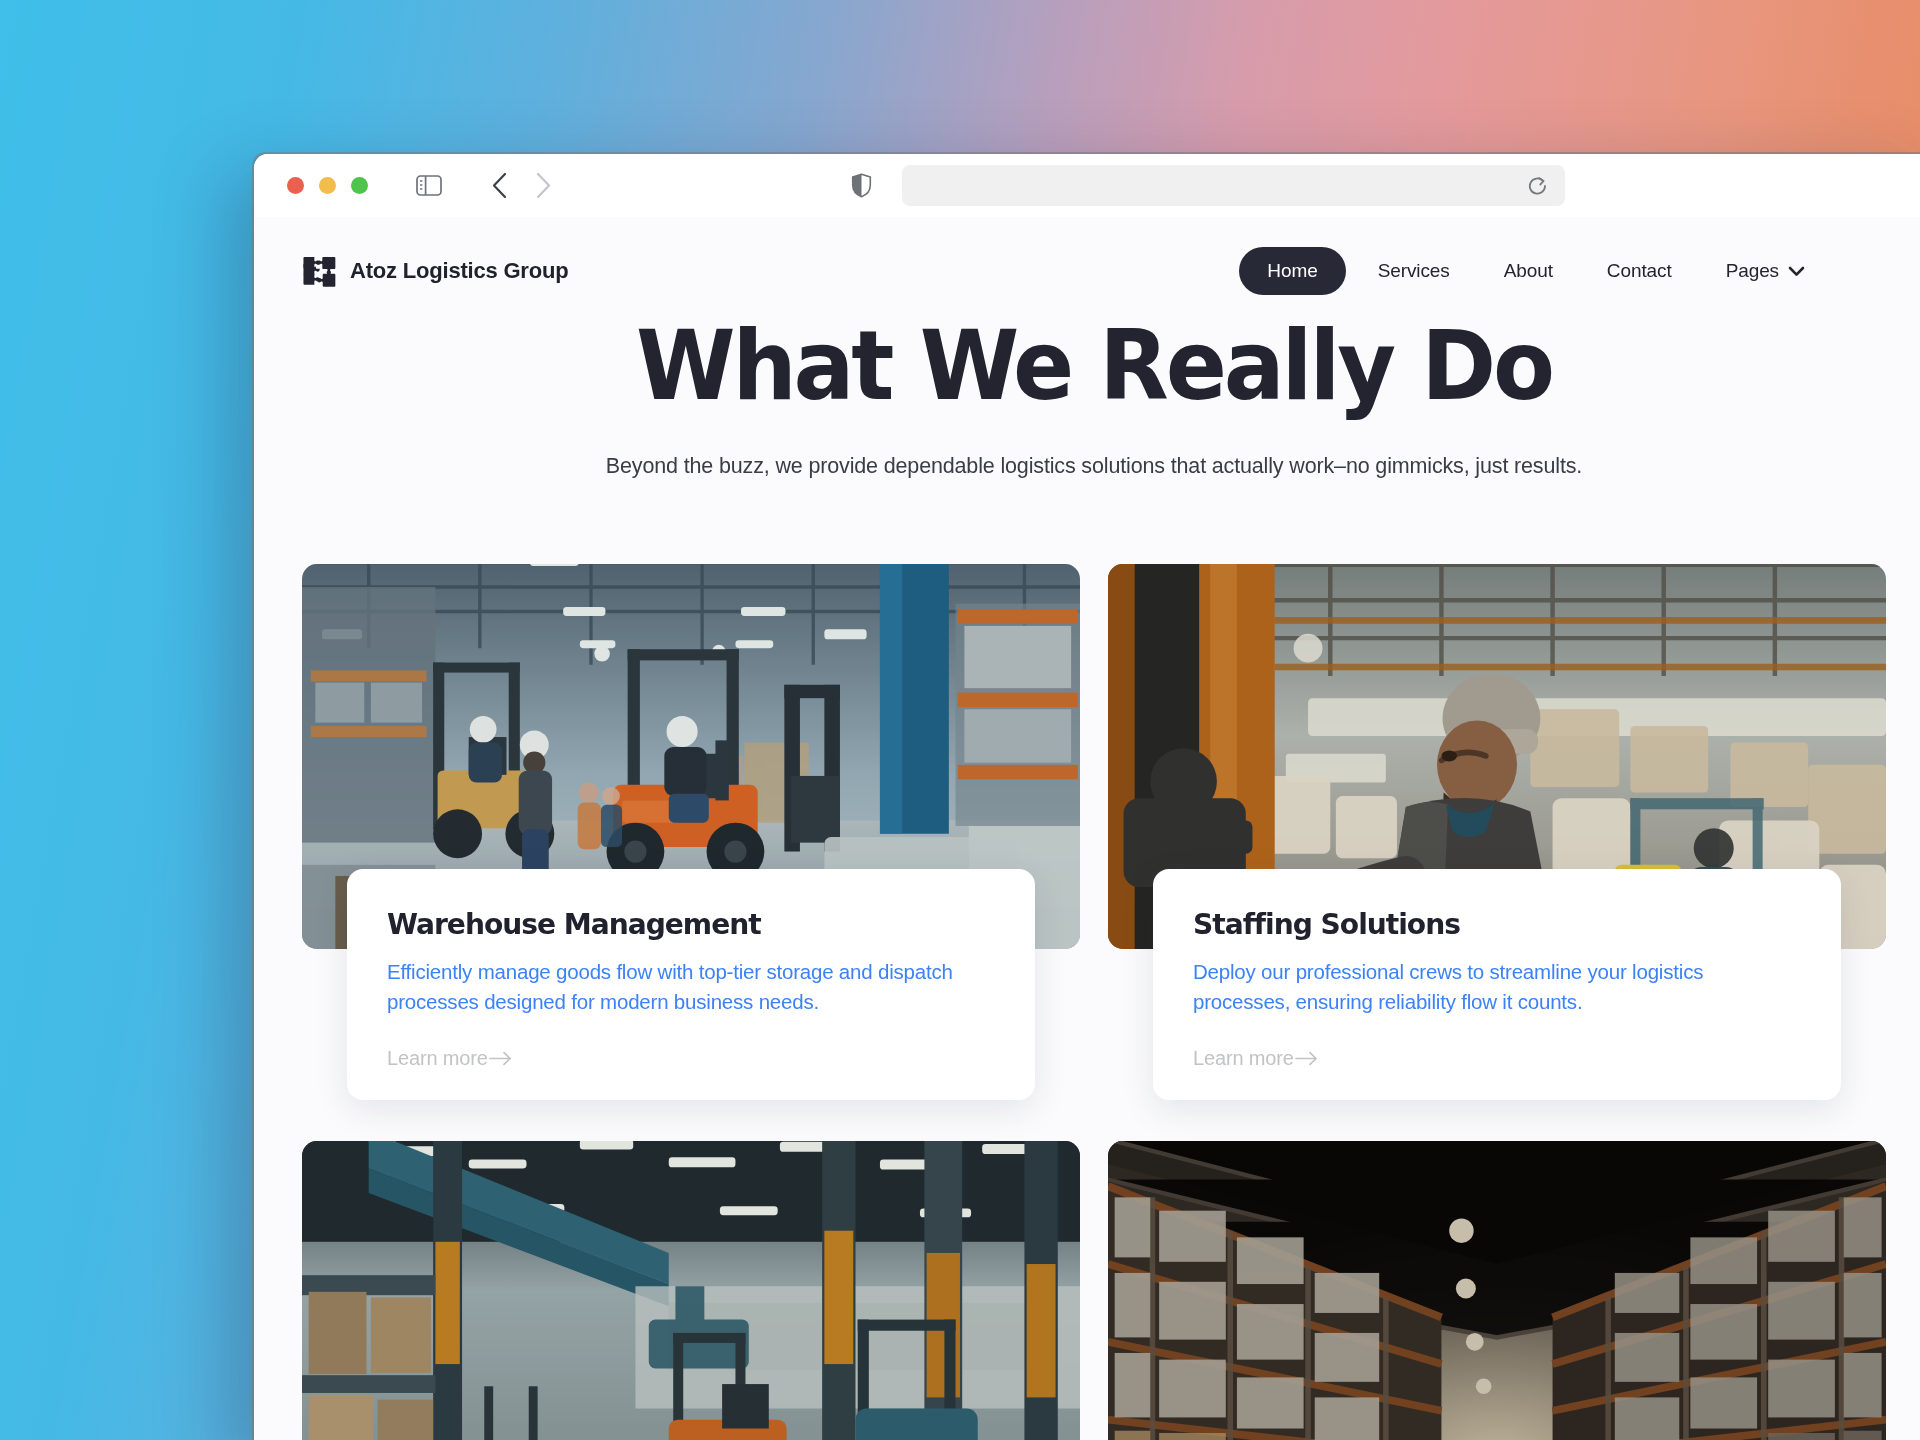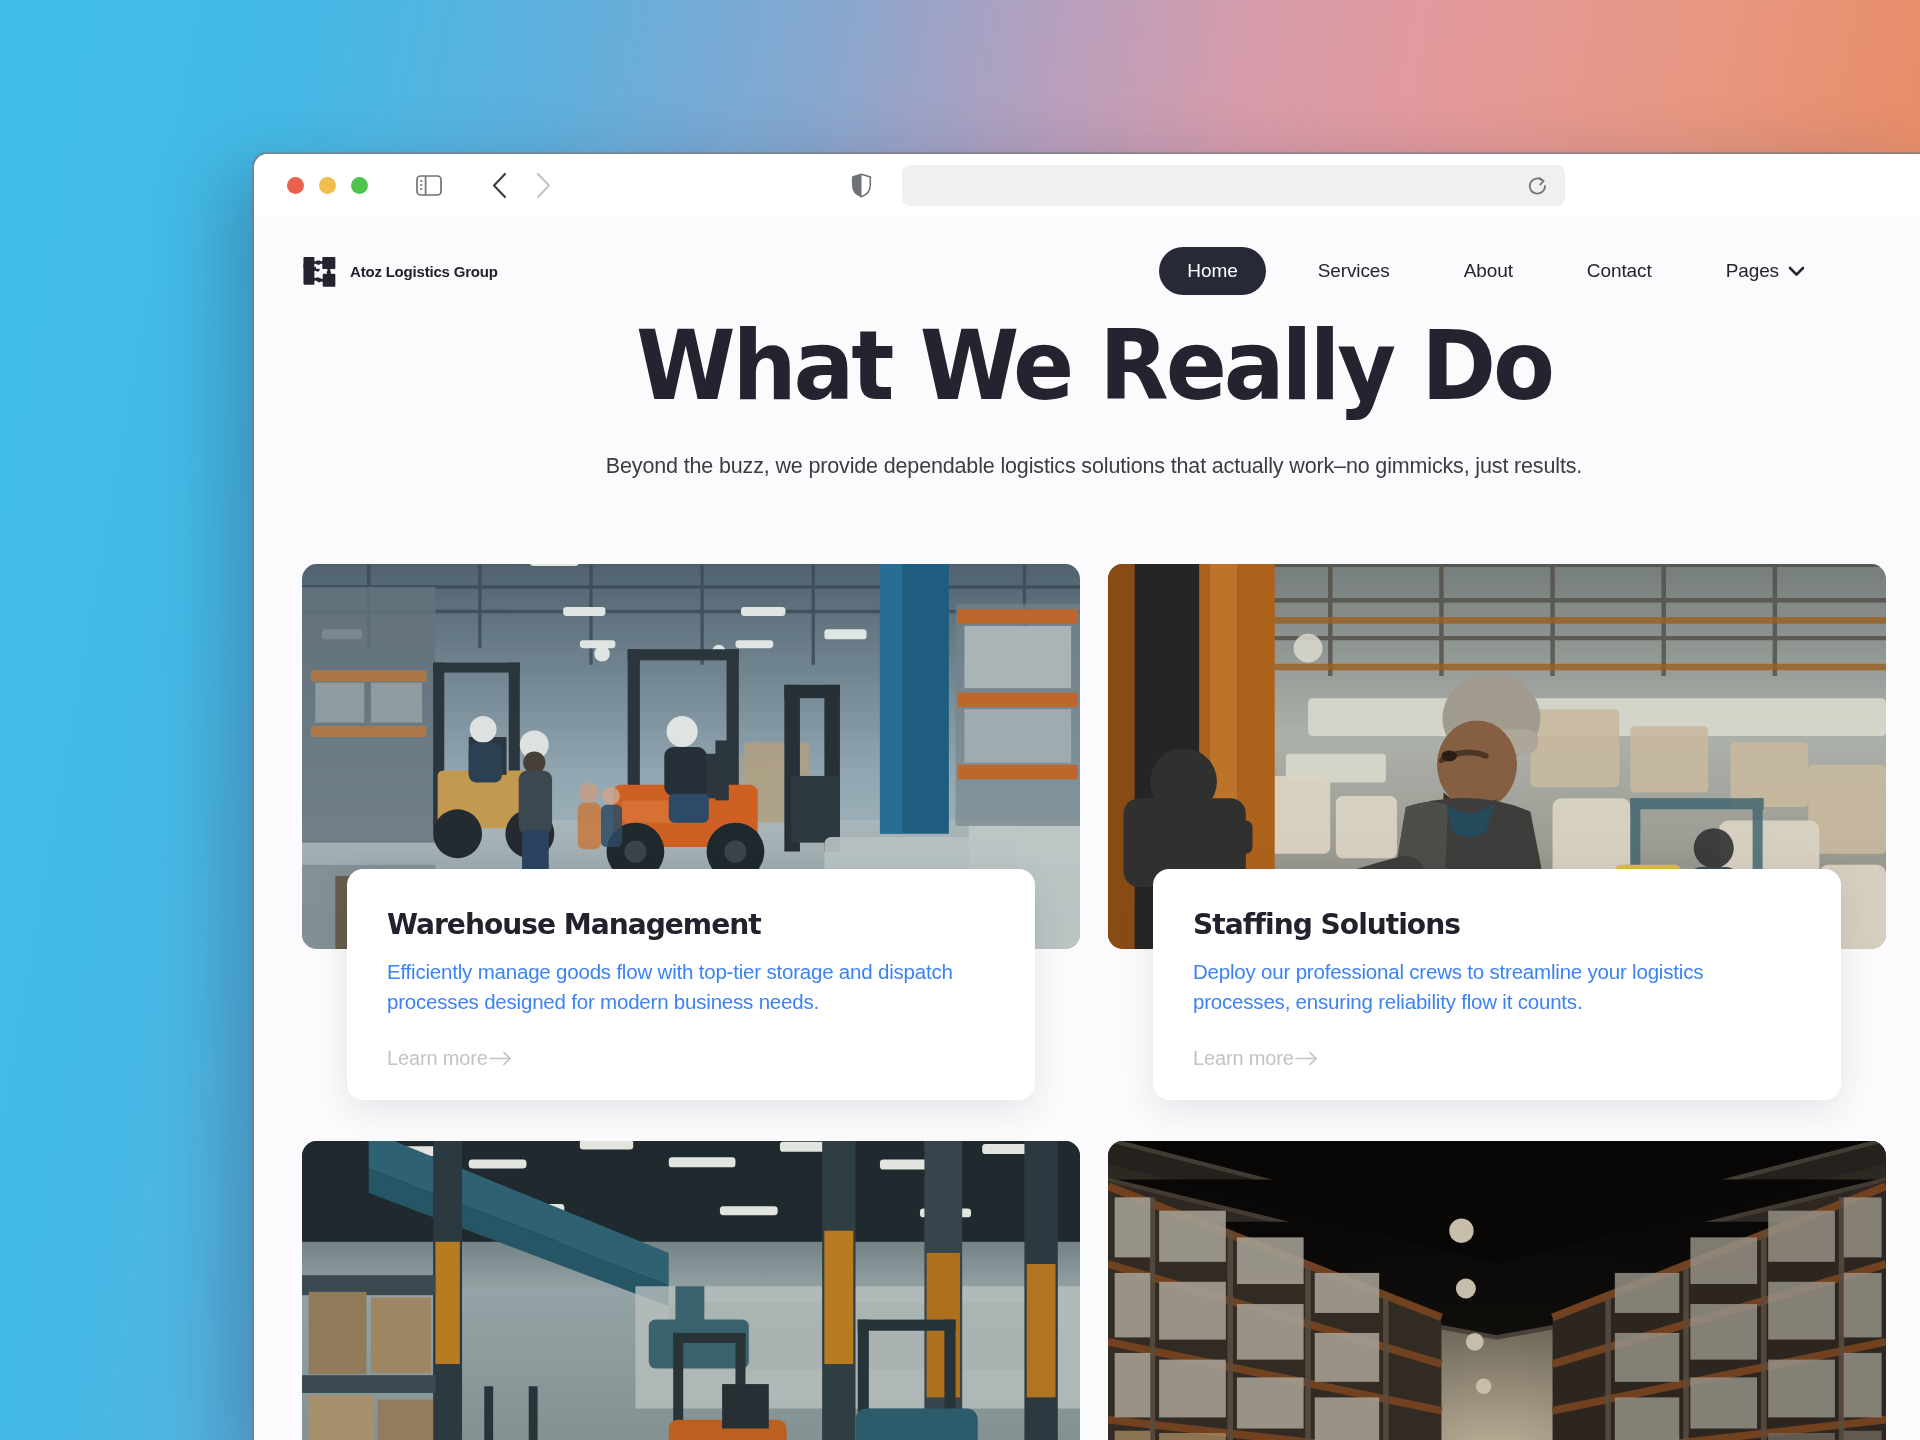--- a/index.html
+++ b/index.html
@@ -100,30 +100,30 @@
     justify-content: space-between;
     padding: 30px 55px 0 48px;
   }
 
   .brand {
     display: flex;
     align-items: center;
     gap: 13px;
   }
   .brand-name {
-    font-size: 15px;
+    font-size: 22px;
     font-weight: 700;
     color: #20222e;
     letter-spacing: -.2px;
   }
 
   .main-nav {
     display: flex;
     align-items: center;
-    gap: 30px;
+    gap: 10px;
     padding-right: 52px;
     text-align: center;
   }
   .nav-link {
     font-size: 19px;
     color: #23242f;
     padding: 12px 22px;
     border-radius: 999px;
     white-space: nowrap;
     letter-spacing: -.1px;

